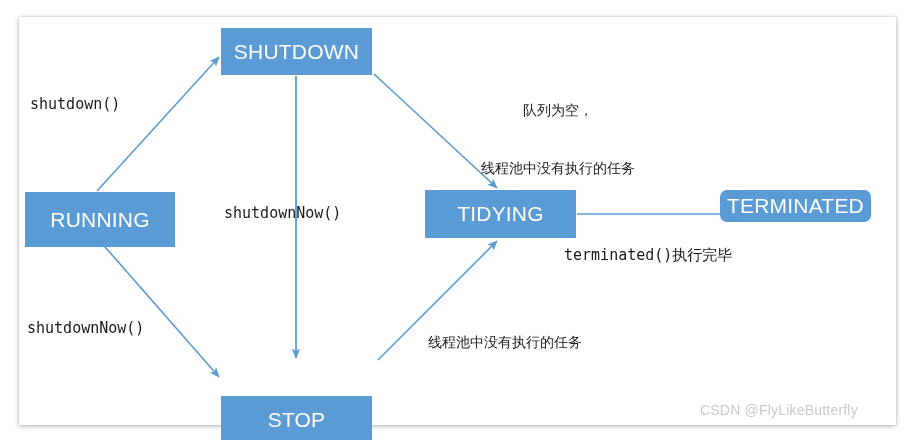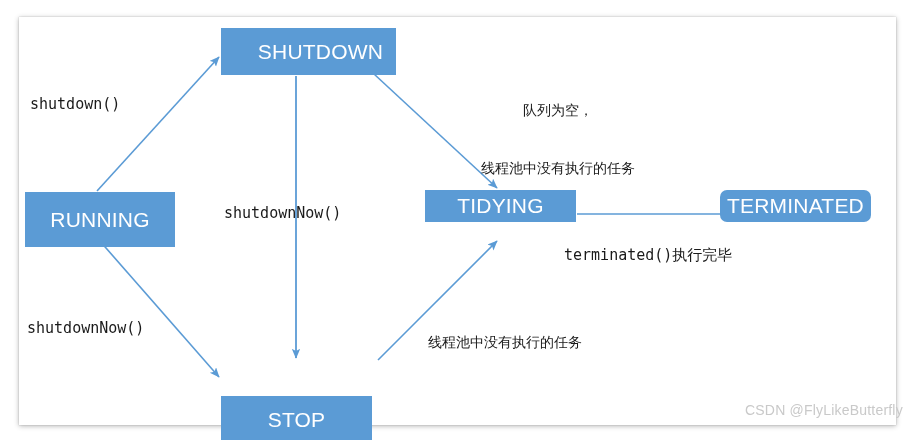--- a/index.html
+++ b/index.html
@@ -96,29 +96,29 @@
 
     <line x1="378" y1="360" x2="497" y2="241" stroke="#5B9BD5" stroke-width="1.6" marker-end="url(#ah)"></line>
 
     <line x1="577" y1="214" x2="738" y2="214" stroke="#5B9BD5" stroke-width="1.6" marker-end="url(#ah)"></line>
   </svg>
 
   <div class="state-box" style="left:25px; top:192px; width:150px; height:55px;">
     <span>RUNNING</span>
   </div>
 
-  <div class="state-box" style="left:221px; top:28px; width:151px; height:47px;padding-left:24px;">
+  <div class="state-box" style="left:221px; top:28px; width:151px; height:47px;">
     <span>SHUTDOWN</span>
   </div>
 
   <div class="state-box" style="left:221px; top:360px; width:151px; height:47px;margin-top:36px;">
     <span>STOP</span>
   </div>
 
-  <div class="state-box" style="left:425px; top:190px; width:151px; height:32px;">
+  <div class="state-box" style="left:425px; top:190px; width:151px; height:48px;">
     <span>TIDYING</span>
   </div>
 
   <div class="state-box" style="left:720px; top:190px; width:151px; height:32px;border-radius:7px;">
     <span>TERMINATED</span>
   </div>
 
   <div class="edge-label mono" style="left:30px; top:94px;">shutdown()</div>
 
   <div class="edge-label mono" style="left:27px; top:318px;">shutdownNow()</div>
@@ -127,15 +127,15 @@
 
   <div class="edge-label cjk cjk-center" style="left:443px; top:62px; width:230px;">
     <div>队列为空，</div>
     <div>线程池中没有执行的任务</div>
   </div>
 
   <div class="edge-label cjk" style="left:428px; top:333px;">线程池中没有执行的任务</div>
 
   <div class="edge-label mono" style="left:564px; top:245px;">terminated()执行完毕</div>
 
-  <div id="watermark" style="left:700px; top:402px;margin-left:45px;">CSDN @FlyLikeButterfly</div>
+  <div id="watermark" style="left:700px; top:402px;">CSDN @FlyLikeButterfly</div>
 
 </div>
 
 </body></html>

